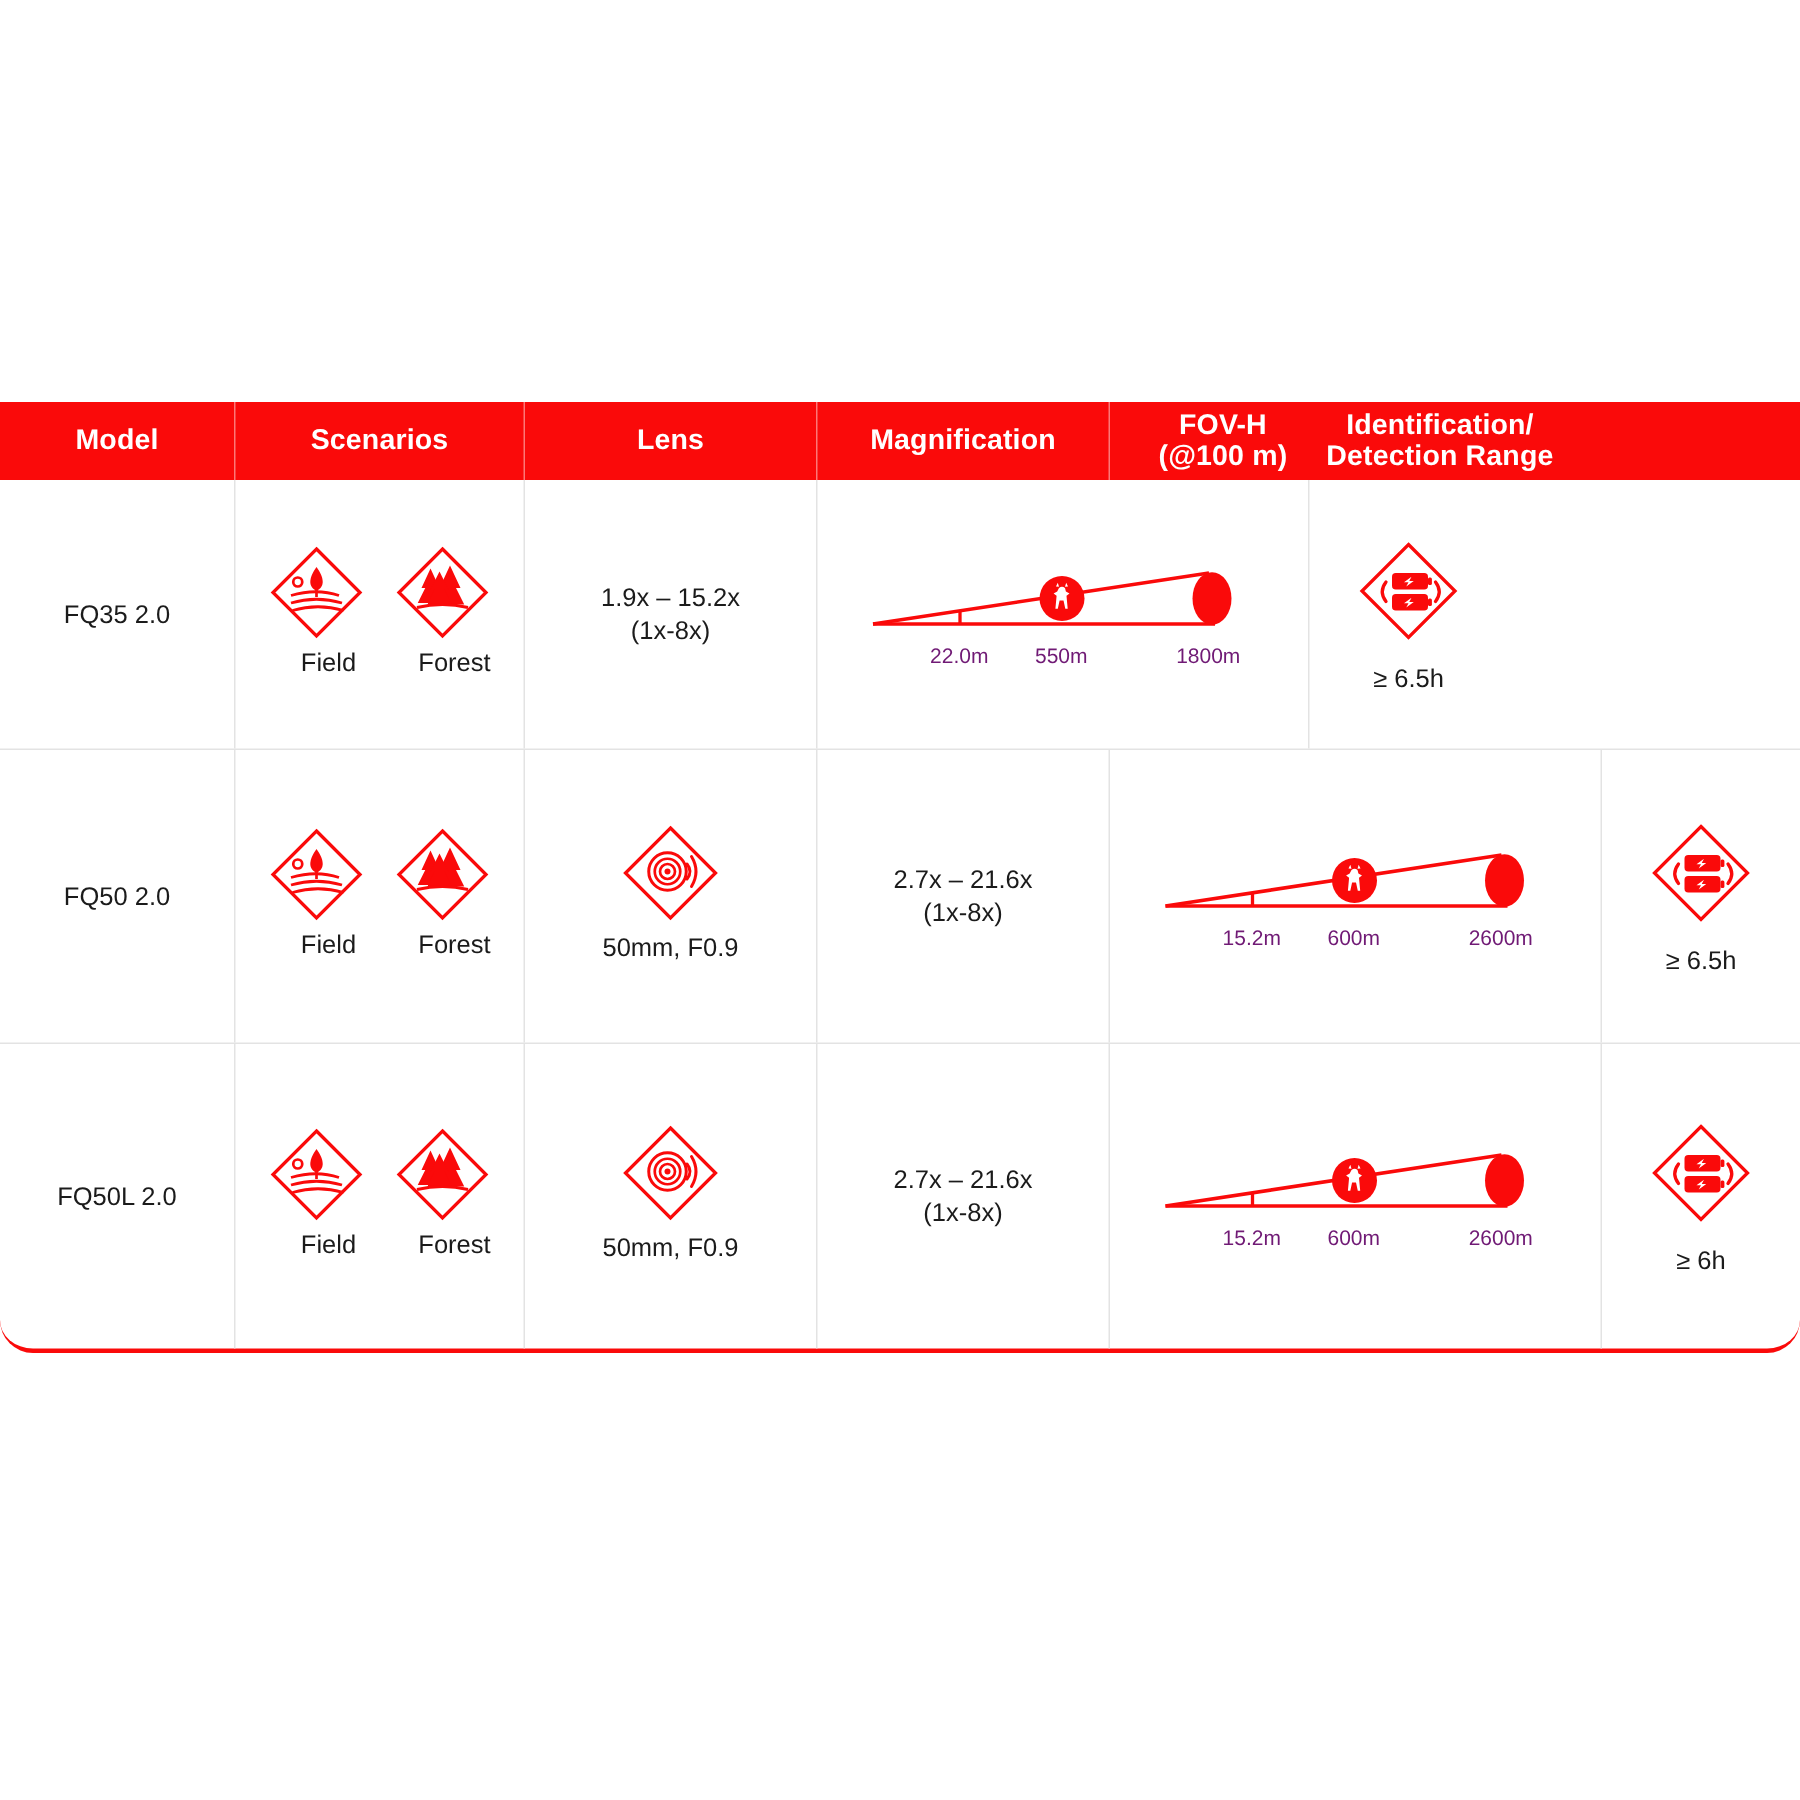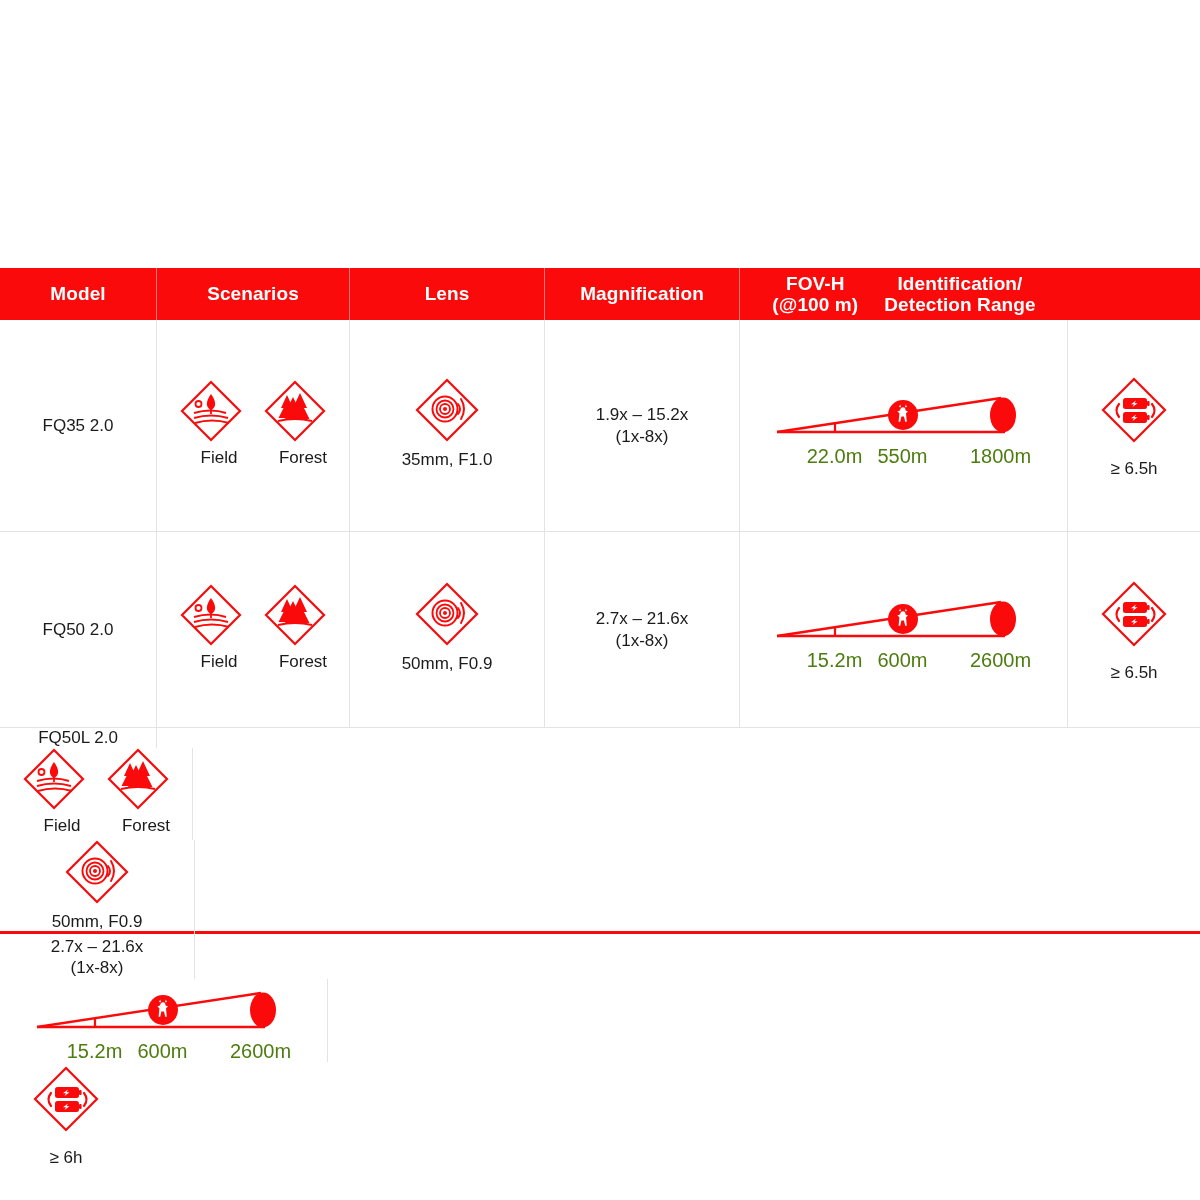--- a/index.html
+++ b/index.html
@@ -16,20 +16,21 @@
     overflow: hidden;
   }
 
   .spec-table {
     position: absolute;
     left: 0;
     top: 268px;
     width: 1200px;
     border-bottom: 3px solid #fa0a0a;
     box-sizing: border-box;
+    border-radius: 22px;
   }
 
   
   .thead {
     display: flex;
     background: #fa0a0a;
     height: 52px;
   }
   .th {
     display: flex;
@@ -75,23 +76,23 @@
   .td:last-child { border-right: none; }
 
   
   .c-model   { width: 157px; }
   .c-scen    { width: 193px; }
   .c-lens    { width: 195px; }
   .c-mag     { width: 195px; }
   .c-fov     { width: 328px; }
   .c-batt    { width: 132px; }
 
-  .r1 { height: 212px; }
+  .r1 { height: 180px; }
   .r2 { height: 196px; }
-  .r3 { height: 203px; flex-direction: column; }
+  .r3 { height: 203px; }
 
   
   .scen-wrap {
     display: flex;
     gap: 6px;
     align-items: flex-end;
     transform: translateY(-4px);
   }
   .scen-item {
     display: flex;
@@ -121,22 +122,22 @@
     width: 262px;
     transform: translateY(-2px);
   }
   .fov-labels {
     position: relative;
     height: 20px;
     margin-top: 1px;
   }
   .fov-labels span {
     position: absolute;
-    font-size: 20px;
-    color: #4d7c0f;
+    font-size: 14px;
+    color: #701a75;
     white-space: nowrap;
     transform: translateX(-50%);
   }
 
   
   .batt-wrap {
     display: flex;
     flex-direction: column;
     align-items: center;
     gap: 12px;
@@ -195,36 +196,20 @@
               <path d="M40 17 L47 32 L44 32 L49.5 43 L30.5 43 L36 32 L33 32 Z" fill="#fa0a0a"></path>
               <path d="M33 21 L39 33 L36.5 33 L41 43 L25 43 L29.5 33 L27 33 Z" fill="#fa0a0a"></path>
               <path d="M18 45 Q35 41 52 45" fill="none" stroke="#fa0a0a" stroke-width="2"></path>
             </svg>
           </span>
           <span class="scen-label">Forest</span>
         </div>
       </div>
     </div>
 
-    <div class="td c-lens">
-      <div class="lens-wrap">
-        <span>
-          <svg class="icon-svg" width="72" height="72" viewBox="0 0 72 72">
-            <path d="M36 6 L66 36 L36 66 L6 36 Z" fill="none" stroke="#fa0a0a" stroke-width="2.2"></path>
-            <circle cx="34" cy="35" r="12.5" fill="none" stroke="#fa0a0a" stroke-width="2"></circle>
-            <circle cx="34" cy="35" r="8.5" fill="none" stroke="#fa0a0a" stroke-width="1.8"></circle>
-            <circle cx="34" cy="35" r="5" fill="none" stroke="#fa0a0a" stroke-width="1.8"></circle>
-            <circle cx="34" cy="35" r="2" fill="#fa0a0a"></circle>
-            <path d="M50 25 Q56 35 50 45" fill="none" stroke="#fa0a0a" stroke-width="2" stroke-linecap="round"></path>
-            <path d="M47 30 Q51 35 47 40" fill="none" stroke="#fa0a0a" stroke-width="2" stroke-linecap="round"></path>
-          </svg>
-        </span>
-        <span class="lens-label">35mm, F1.0</span>
-      </div>
-    </div>
 
     <div class="td c-mag">
       <div class="mag-wrap">
         <div>1.9x – 15.2x</div>
         <div>(1x-8x)</div>
       </div>
     </div>
 
     <div class="td c-fov">
       <div class="fov-wrap">

